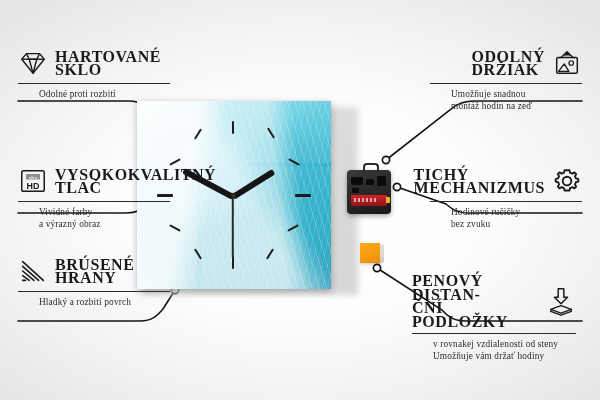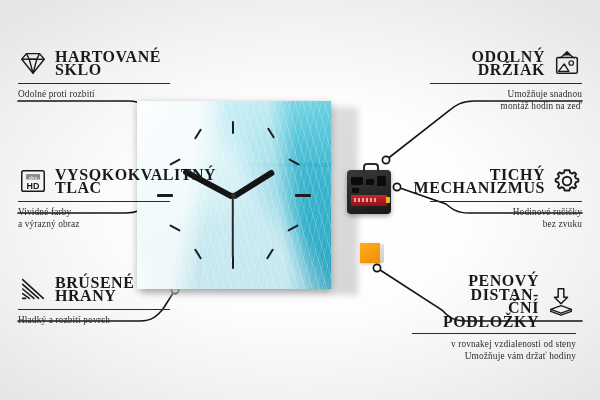--- a/index.html
+++ b/index.html
@@ -63,38 +63,38 @@
         background:repeating-linear-gradient(90deg,#f0c9c9 0 2px,transparent 2px 4px);opacity:.8;}
   .battery-tip{position:absolute;right:-3px;top:2px;width:4px;height:6px;background:#e8b92a;border-radius:0 1px 1px 0;}
   .pad{position:absolute;left:360px;top:243px;width:20px;height:20px;
         background:linear-gradient(150deg,#ffab1f,#ef8f06);box-shadow:1px 1px 3px rgba(0,0,0,.25);}
   .pad-top{position:absolute;right:-4px;top:2px;width:4px;height:18px;
         background:linear-gradient(180deg,#e3e0d8,#cfccc3);transform:skewY(-28deg);}
 
   
   .feature{position:absolute;width:152px;}
   .feature.left{text-align:left;}
-  .feature.right{text-align:right;}
+  .feature.right{}
   .f-head{display:flex;align-items:center;gap:7px;}
   .feature.right .f-head{flex-direction:row-reverse;}
   .f-icon{width:30px;height:30px;flex:0 0 30px;display:block;}
   .f-title{
     font-family:"Liberation Serif", serif;
     font-weight:bold;font-size:16px;line-height:13.5px;
     letter-spacing:.55px;color:#1a1a1a;text-transform:uppercase;
   }
   .f-rule{height:1px;background:#2b2b2b;margin:5px 0 4px 0;}
   .f-desc{
     font-family:"Liberation Serif", serif;
-    font-size:9.3px;line-height:12px;color:#2c2c2c;letter-spacing:.15px;
+    font-size:9.3px;line-height:12px;color:#2c2c2c;letter-spacing:.15px;margin-left:21px;
   }
   
   #feat-tempered-glass{left:18px;top:48px;}
   #feat-hd-print{left:18px;top:166px;}
-  #feat-ground-edges{left:18px;top:274px;}
+  #feat-ground-edges{left:18px;top:256px;}
   #feat-durable-hanger{left:430px;top:48px;}
   #feat-silent-mechanism{left:430px;top:166px;}
   #feat-foam-spacers{left:412px;top:274px;width:164px;}
 </style>
 </head>
 <body>
 
 <div id="stage">
 
   <svg id="connectors" viewBox="0 0 600 400">

